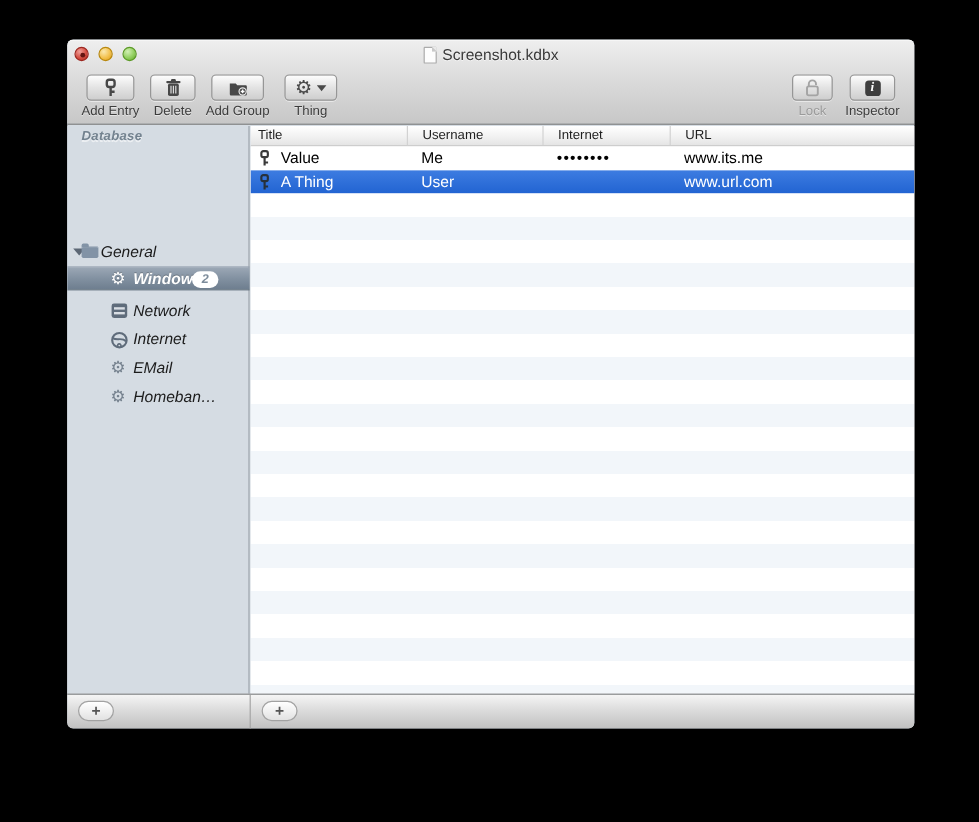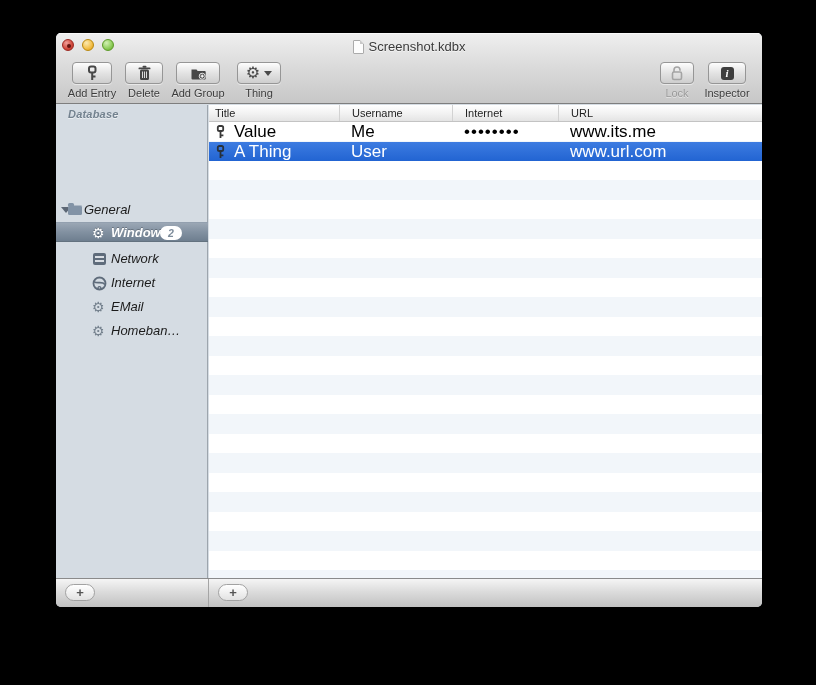--- a/index.html
+++ b/index.html
@@ -88,21 +88,21 @@
   
   .main { position:absolute; left:153px; top:72px; width:553px; height:473px; background:#fff; }
   .thead { position:absolute; left:0; top:0; width:553px; height:17px;
     background:linear-gradient(180deg,#ffffff,#f0f0f0 60%,#e4e4e4);
     border-bottom:1px solid #c3c3c3; }
   .th { position:absolute; top:0; height:16px; line-height:16px; font-size:11px; color:#1f1f1f;
     padding-left:6px; border-right:1px solid #d2d2d2; }
   .th.last { border-right:none; }
   .rows { position:absolute; left:0; top:17px; width:553px; height:456px;
     background:repeating-linear-gradient(to bottom,#ffffff 0px,#ffffff 19.5px,#f2f6fa 19.5px,#f2f6fa 39px); }
-  .trow { position:absolute; left:0; width:553px; height:19.5px; line-height:19.5px; font-size:17px; color:#000; }
+  .trow { position:absolute; left:0; width:553px; height:19.5px; line-height:19.5px; font-size:13px; color:#000; }
   .trow.selected { background:linear-gradient(180deg,#3d7ce1,#2264d2); color:#fff; }
   .cell { position:absolute; top:0; white-space:nowrap; overflow:hidden; }
   .c-title { left:25px; width:110px; }
   .c-user  { left:142px; width:106px; }
   .c-pass  { left:255px; width:100px; letter-spacing:1px; }
   .c-url   { left:361px; width:188px; }
   .rowkey  { position:absolute; left:5px; top:3px; }
 
   
   .bottombar { position:absolute; left:0; top:545px; width:706px; height:29px;

